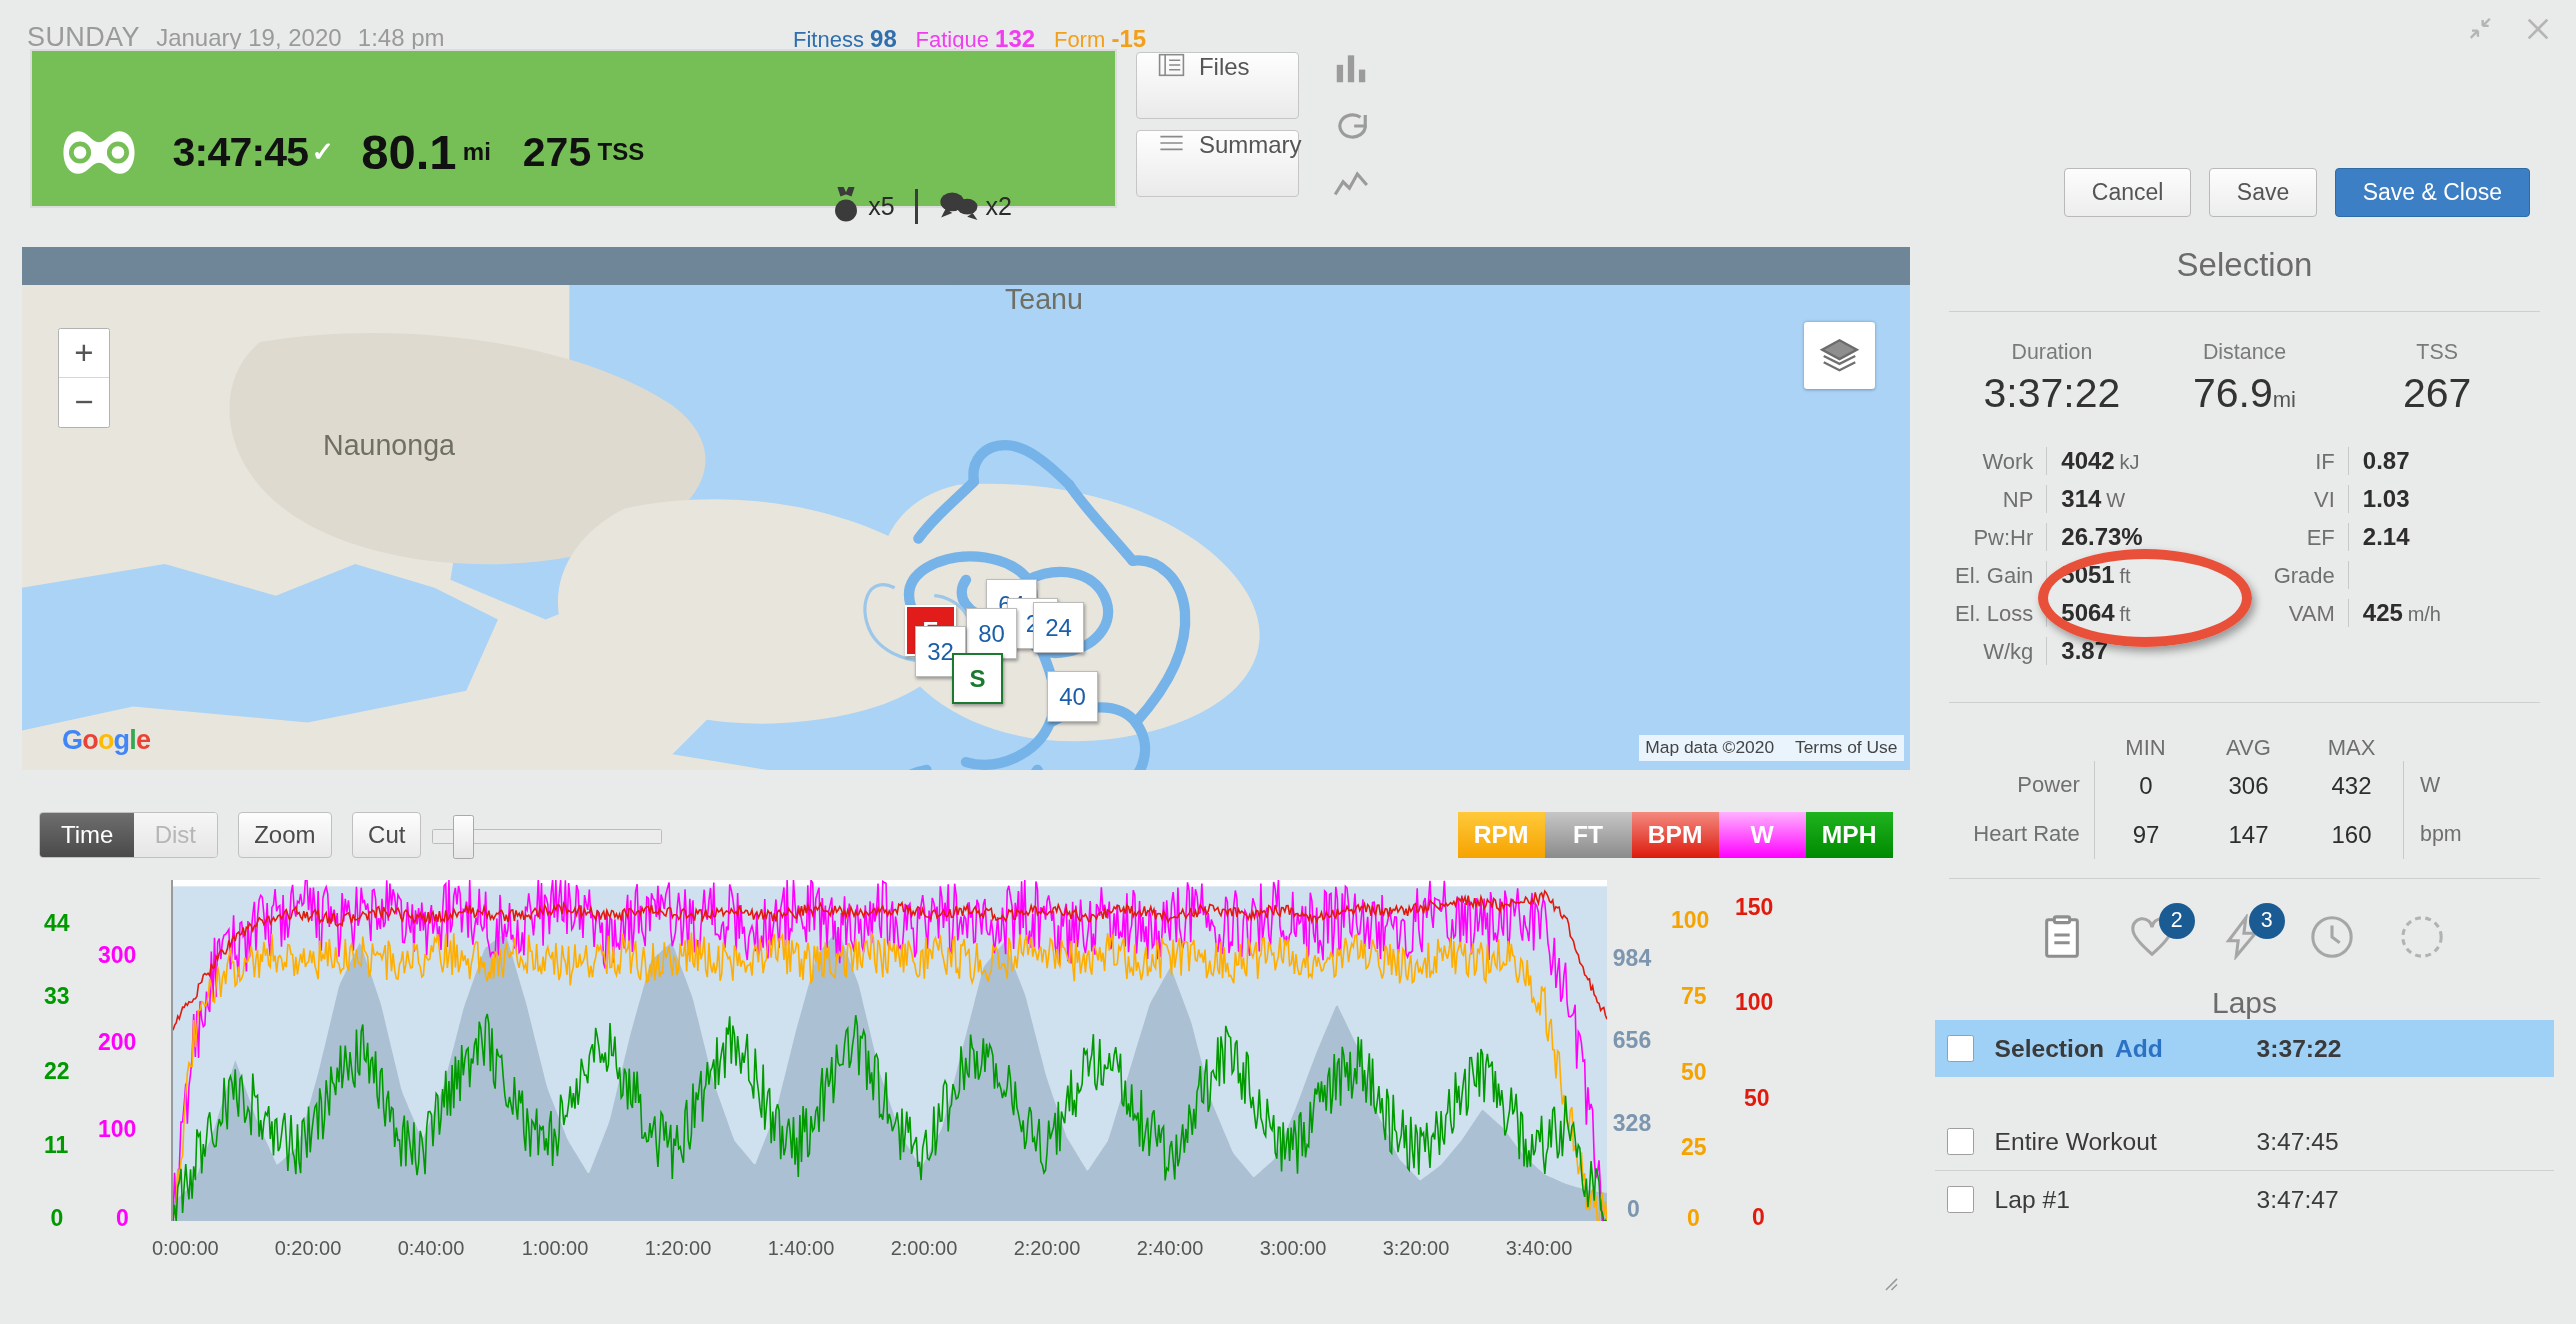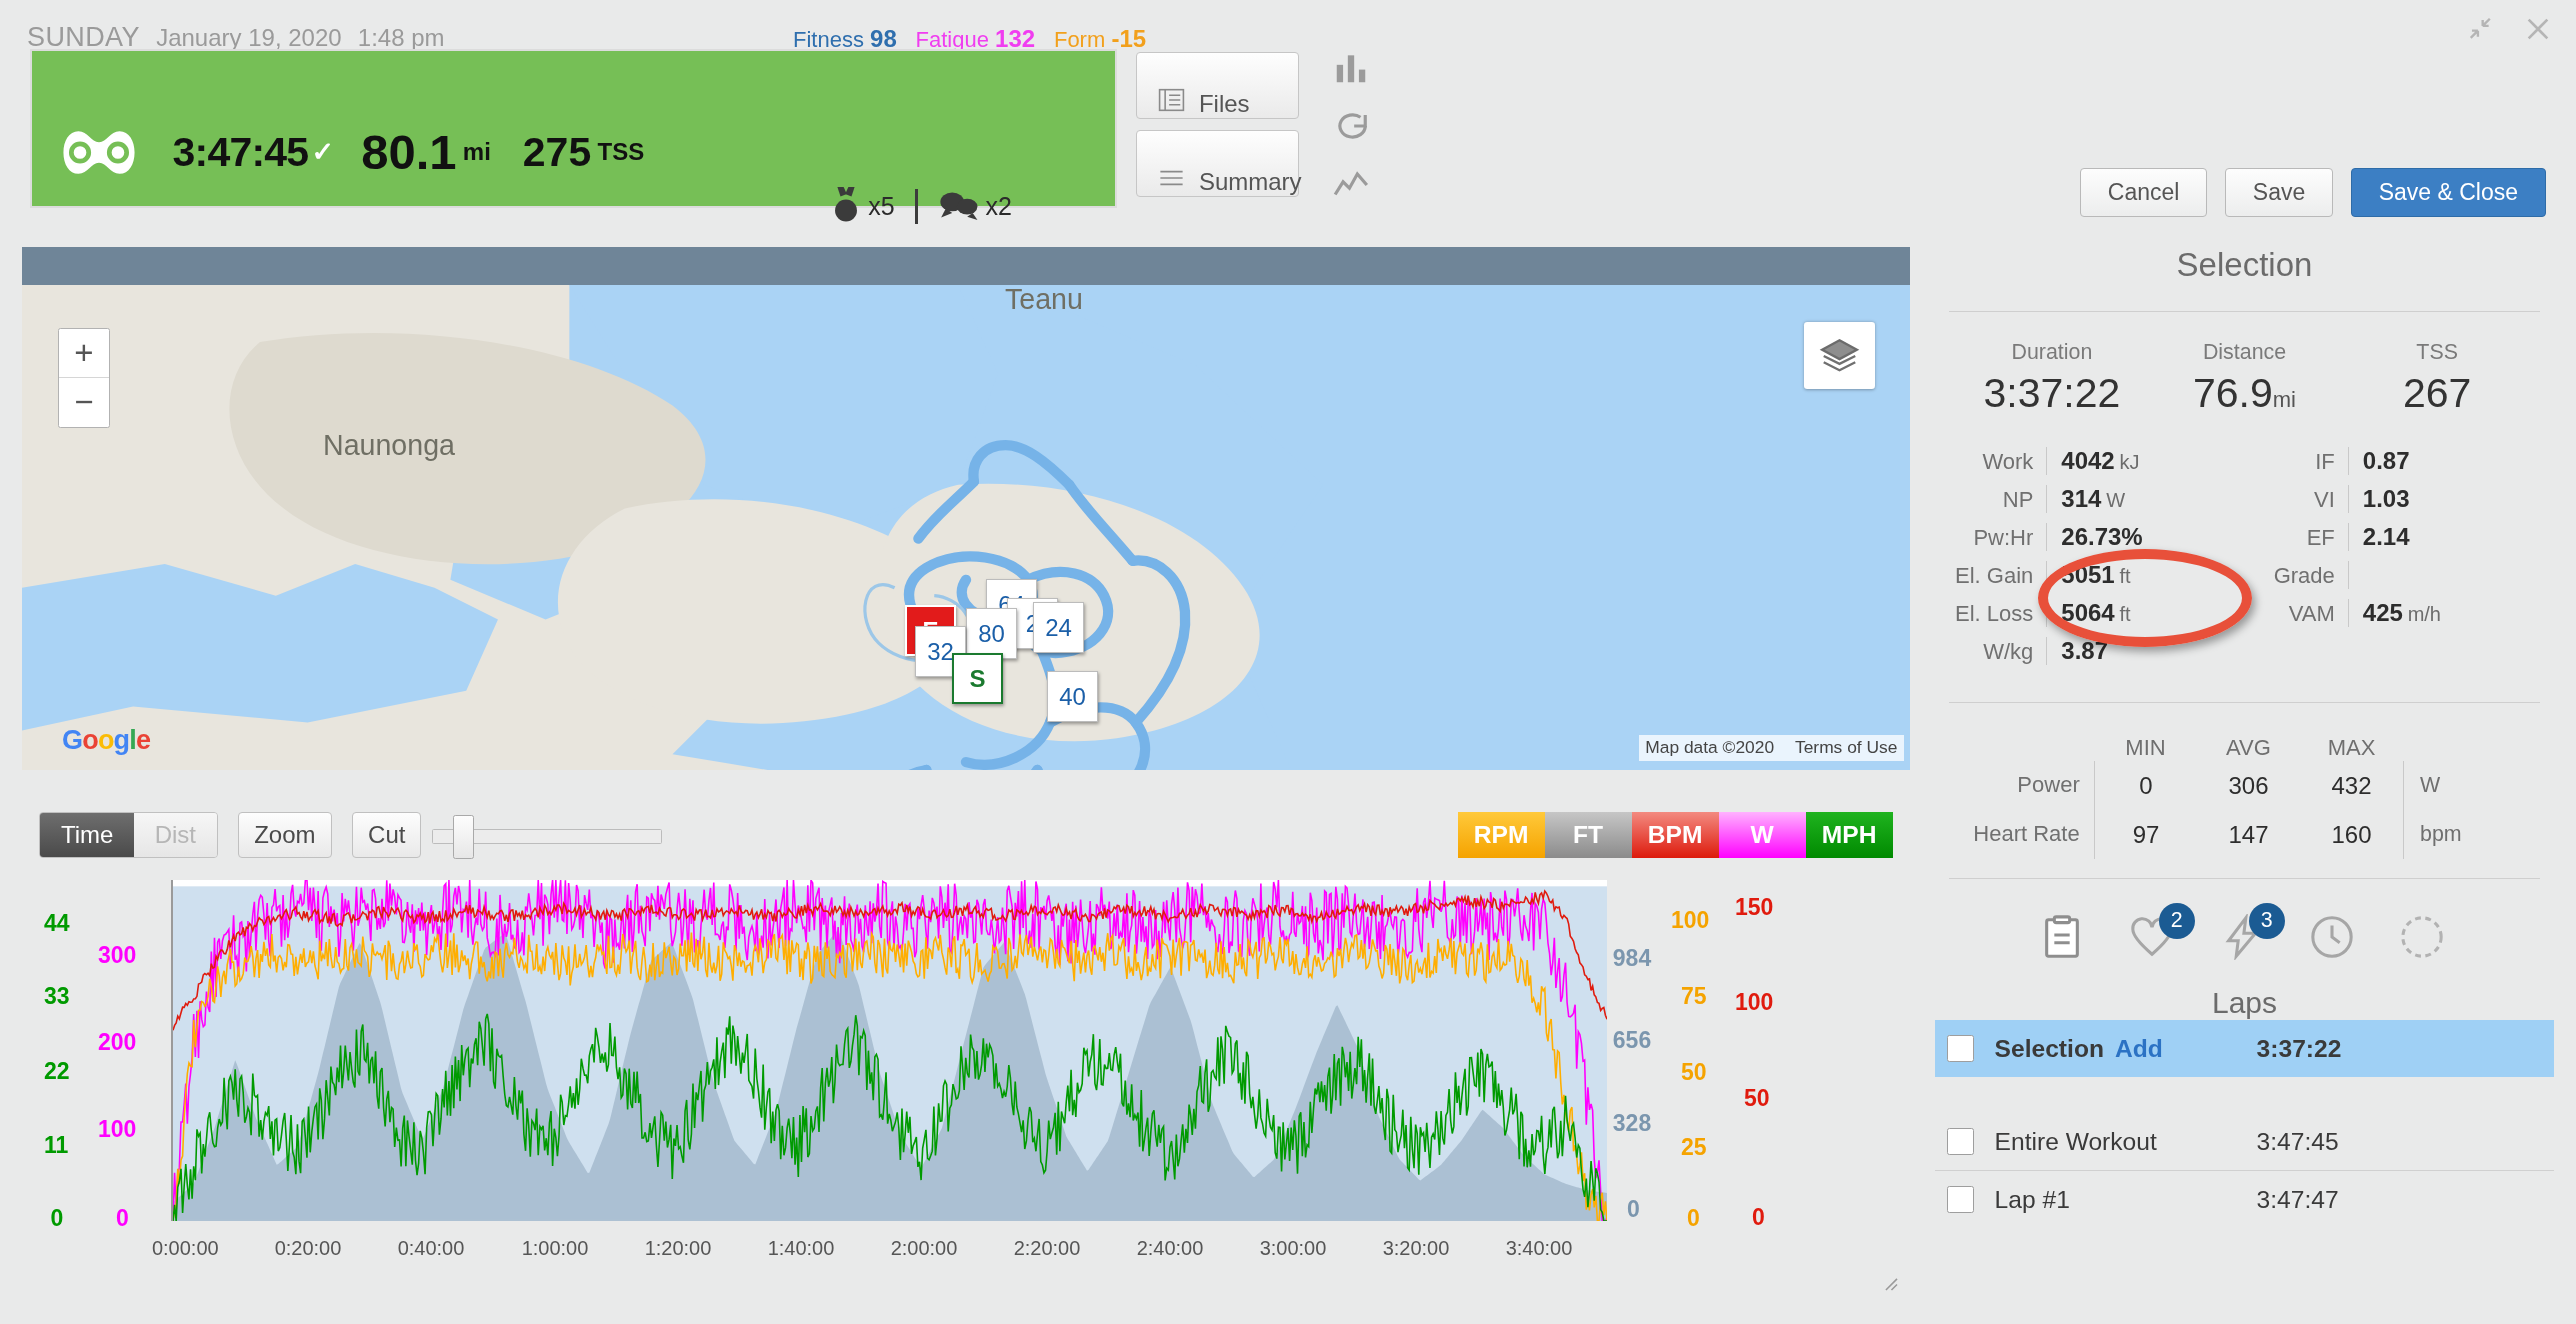--- a/index.html
+++ b/index.html
@@ -48,29 +48,29 @@
   .badges { position:absolute; right:103px; top:136px; display:flex; align-items:center; gap:20.6px; }
   .badge-grp { display:flex; align-items:center; gap:6.3px; }
   .badge-grp .cnt { font-size:25px; color:#2b2b2b; }
   .badge-sep { width:2.4px; height:35px; background:#3c3c3c; }
 
   
   .sidebtns { position:absolute; left:1136px; top:52px; width:163px; }
   .sidebtn {
     width:163px; height:67px; background:linear-gradient(#fefefe,#eaeaea);
     border:0.8px solid #c6c6c6; border-radius:4px;
-    display:flex; align-items:flex-end; padding-left:20.6px; gap:14.3px;
+    display:flex; align-items:flex-start; padding-left:20.6px; gap:14.3px;
     font-size:24px; color:#555; margin-bottom:11px;
   }
 
   
   .iconcol { position:absolute; left:1332px; top:49px; display:flex; flex-direction:column; gap:17.4px; align-items:center; }
 
   
-  .actions { position:absolute; right:30px; top:168px; display:flex; gap:17.4px;align-items:center; }
+  .actions { position:absolute; right:46px; top:168px; display:flex; gap:17.4px;align-items:center; }
   .btn {
     height:49px; padding:0 27px; border:0.8px solid #b9b9b9; border-radius:4px;
     background:linear-gradient(#fdfdfd,#eceded); font-size:23px; color:#555;
     display:flex; align-items:center; justify-content:center; white-space:nowrap;
   }
   .btn.primary { background:#3c7fc4; border-color:#2e6ca8; color:#fff; }
 
   
   .mapwrap { position:absolute; left:22px; top:247px; width:1888px; height:523px; overflow:hidden; background:#e9e5de; }
   .map-topstrip { position:absolute; left:0; top:0; width:100%; height:38px; background:#6f8598; }

